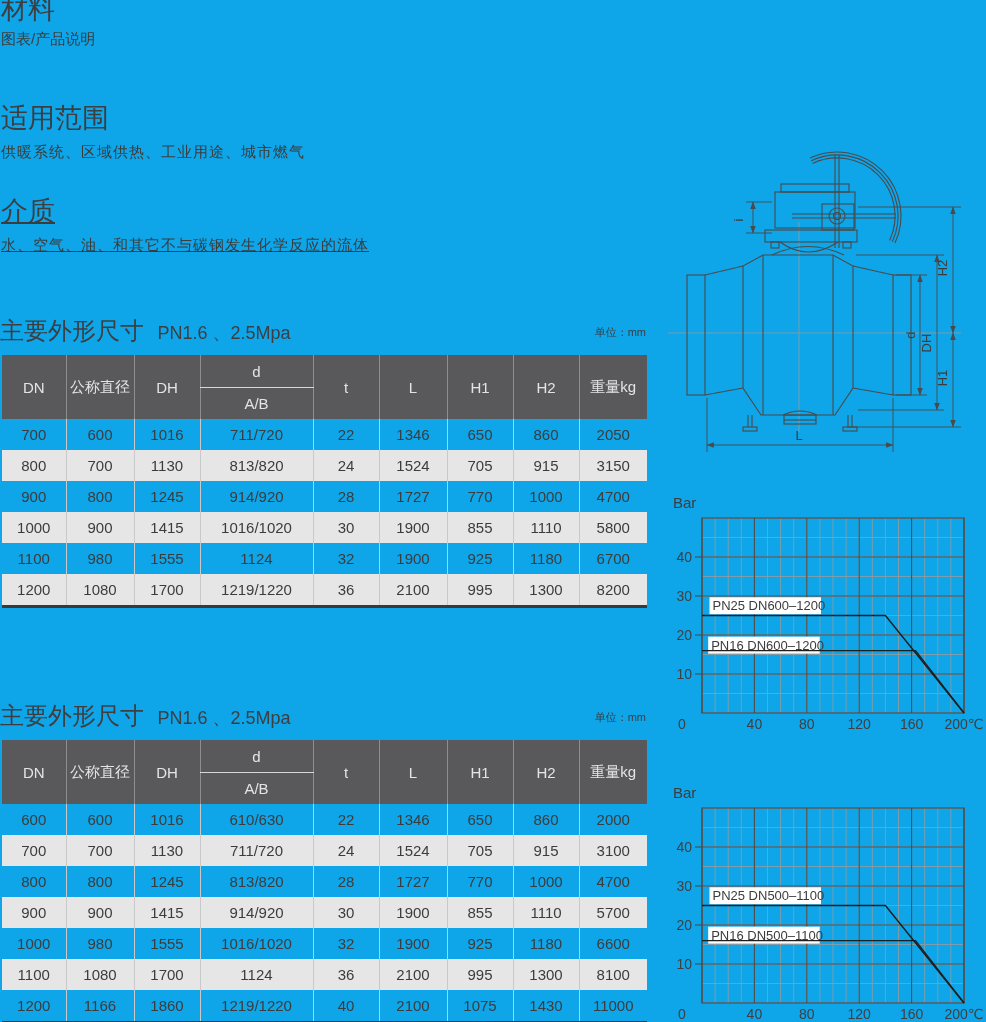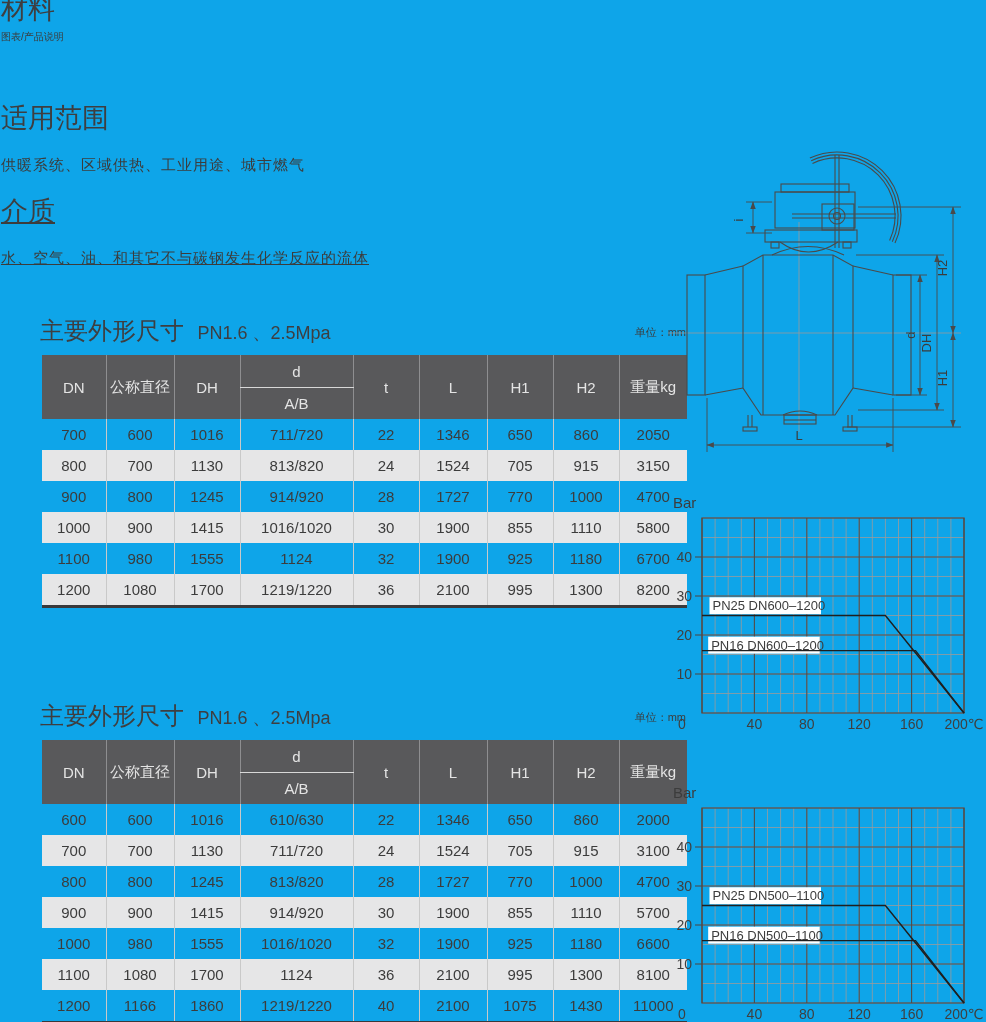--- a/index.html
+++ b/index.html
@@ -1,23 +1,23 @@
 <!DOCTYPE html>
 <html><head>
 <meta charset="utf-8">
 <style>
   html,body{margin:0;padding:0;background:#fff;}
   #page{position:relative;width:986px;height:1022px;background:#0ea5e9;overflow:hidden;
         font-family:"Liberation Sans","DejaVu Sans",sans-serif;color:#3c3c3c;}
   .abs{position:absolute;}
   .h-big{font-size:27px;font-weight:400;color:#3e3e40;margin:0;line-height:32px;}
-  .h-sub{font-size:10px;color:#3c3c3c;margin-top:5px;}
-  .body-text{font-size:15px;color:#3c3c3c;margin-top:22px;letter-spacing:1px;}
-
-  .dim-section{width:648px;padding-left:40px;}
+  .h-sub{font-size:15px;color:#3c3c3c;margin-top:5px;}
+  .body-text{font-size:15px;color:#3c3c3c;margin-top:9px;letter-spacing:1px;}
+
+  .dim-section{width:648px;}
   .sec-head{position:relative;height:45px;}
   .sec-head h2{display:inline-block;font-size:24px;font-weight:400;color:#3e3e40;margin:0;padding-top:5px;}
   .sec-head .sub{font-size:18px;color:#3e3e40;margin-left:9px;}
   .sec-head .unit{position:absolute;right:2px;top:15px;font-size:11px;color:#3c3c3c;}
 
   table.dims{border-collapse:collapse;table-layout:fixed;width:645px;margin-left:2px;
              font-size:15px;border-bottom:3px solid #39393b;}
   table.dims thead th{background:#59595b;color:#e4e4e4;font-weight:400;font-size:15px;}
   table.dims thead tr.r1 th{height:30px;}
   table.dims thead tr.r2 th{height:29px;}

